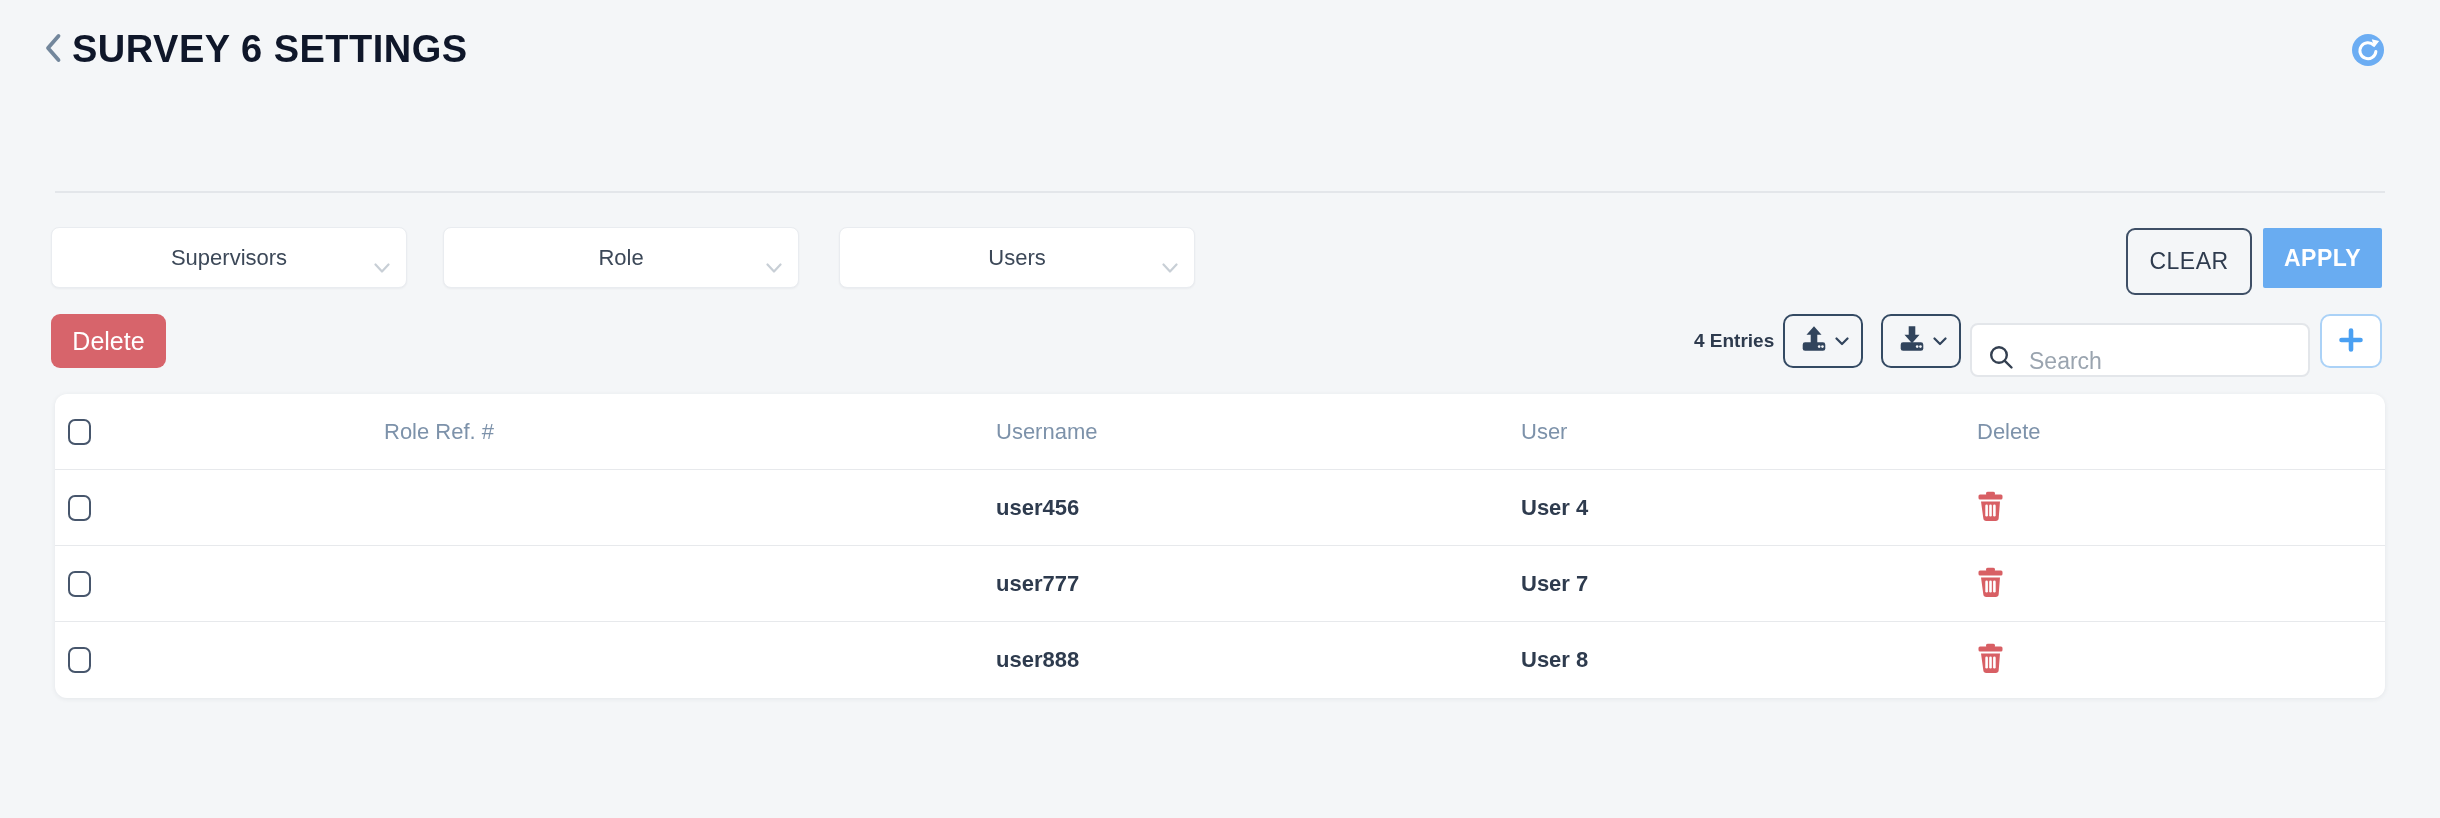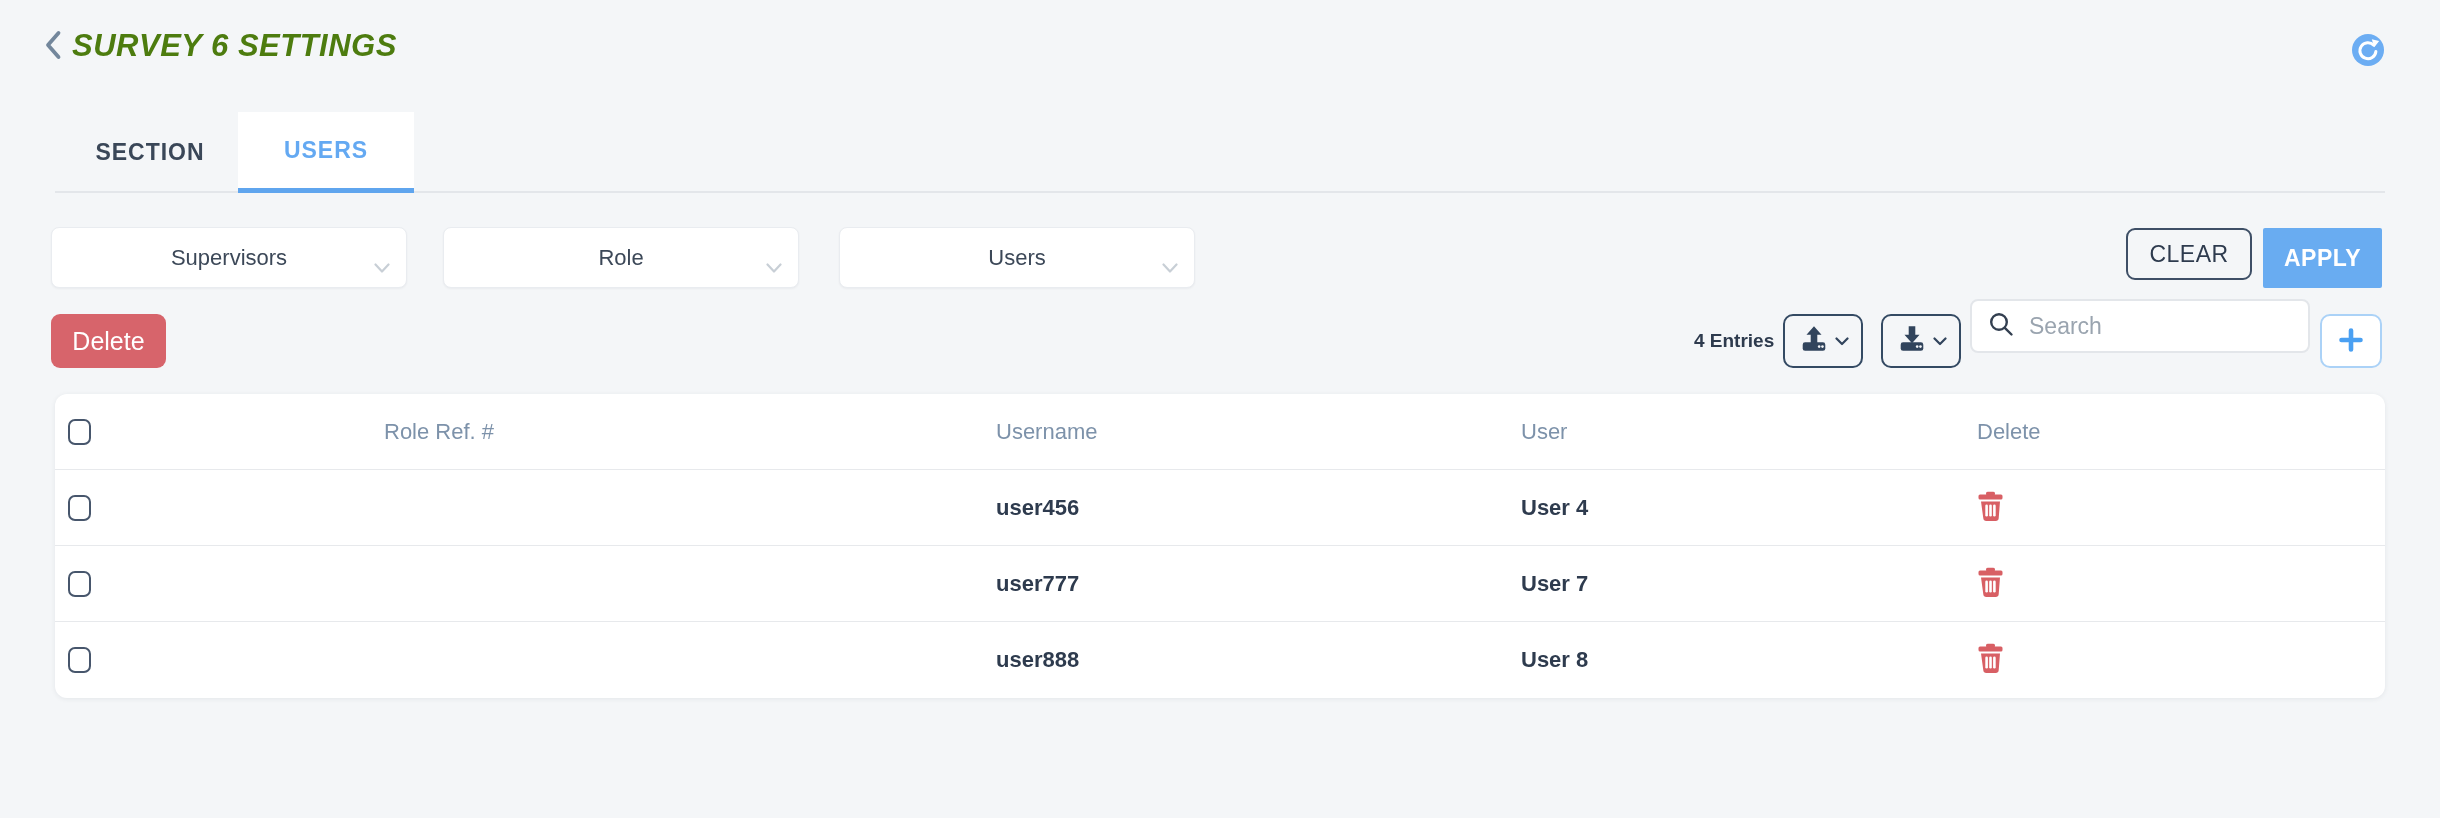--- a/index.html
+++ b/index.html
@@ -6,21 +6,21 @@
   html,body { background:#e9ebee; }
   #app {
     position:relative; width:2440px; height:818px;
     background:#f4f6f8;
     font-family:"Liberation Sans", sans-serif;
     overflow:hidden;
   }
   
   .header-bar { position:absolute; left:44px; top:28px; display:flex; align-items:center; gap:10px; }
   .back-btn { background:none; border:none; cursor:pointer; display:flex; align-items:center; padding:0; }
-  .page-title { font-size:31px; font-weight:700; color:#4d7c0f; letter-spacing:0.5px;font-style:italic; }
+  .page-title { font-size:38px; font-weight:700; color:#0f172a; letter-spacing:0.5px; }
   .refresh-btn { position:absolute; left:2352px; top:34px; width:32px; height:32px; border:none; background:none; padding:0; cursor:pointer; }
   
   .tabs-divider { position:absolute; left:55px; top:191px; width:2330px; height:2px; background:#e3e6ea; z-index:0; }
   .tabs { position:absolute; left:62px; top:112px; display:flex; z-index:1; }
   .tab {
     width:176px; height:81px; display:flex; align-items:center; justify-content:center;
     font-size:23px; font-weight:600; letter-spacing:1px; color:#3a4758;
     background:none; border:none; cursor:pointer;
   }
   .tab.active { background:#ffffff; color:#64a9f2; border-bottom:5px solid #5fa5ee; }
@@ -28,21 +28,21 @@
   .dd {
     position:absolute; top:227px; height:61px; width:356px;
     background:#ffffff; border:1px solid #e9ecf0; border-radius:8px;
     box-shadow:0 1px 2px rgba(30,40,60,.05);
     display:flex; align-items:center; justify-content:center;
     font-size:22px; color:#3c4858; cursor:pointer;
   }
   .dd .chev { position:absolute; right:16px; top:26px; }
   .dd1 { left:51px; } .dd2 { left:443px; } .dd3 { left:839px; }
   .clear-btn {
-    position:absolute; left:2126px; top:228px; width:126px; height:52px;
+    position:absolute; left:2126px; top:228px; width:126px; height:67px;
     background:transparent; border:2px solid #3e4f66; border-radius:9px;
     font-size:23px; color:#2e3b4e; letter-spacing:0.5px; cursor:pointer;
     font-family:"Liberation Sans", sans-serif;
   }
   .apply-btn {
     position:absolute; left:2263px; top:228px; width:119px; height:60px;
     background:#69acf1; border:none; border-radius:2px;
     font-size:23px; color:#ffffff; font-weight:600; letter-spacing:0.5px; cursor:pointer;
     font-family:"Liberation Sans", sans-serif;
   }
@@ -58,23 +58,23 @@
     display:flex; align-items:center;
     font-size:19px; font-weight:700; color:#2e3b4e;
   }
   .tray-btn {
     position:absolute; top:314px; width:80px; height:54px;
     background:transparent; border:2px solid #344a63; border-radius:10px;
     display:flex; align-items:center; justify-content:center; gap:5px; cursor:pointer;
   }
   .import-btn { left:1783px; } .export-btn { left:1881px; }
   .search-box {
-    position:absolute; left:1970px; top:299px; width:340px; height:54px;
+    position:absolute; left:1970px; top:323px; width:340px; height:54px;
     background:#ffffff; border:2px solid #e3e6ea; border-radius:8px;
-    display:flex; align-items:center; padding:0 16px; gap:14px;
+    display:flex; align-items:flex-end; padding:0 16px; gap:14px;
   }
   .search-box input {
     border:none; outline:none; background:transparent; width:100%;
     font-size:23px; color:#2e3b4e; font-family:"Liberation Sans", sans-serif;
   }
   .search-box input::placeholder { color:#9aa4af; }
   .add-btn {
     position:absolute; left:2320px; top:314px; width:62px; height:54px;
     background:#ffffff; border:2px solid #abd2f7; border-radius:10px;
     display:flex; align-items:center; justify-content:center; cursor:pointer;
@@ -123,24 +123,20 @@
     <span>
       <svg width="32" height="32" viewBox="0 0 32 32">
         <circle cx="16" cy="16" r="16" fill="#6cadf3"></circle>
         <path d="M21.8 11.2 A8 8 0 1 0 23.9 17.5" fill="none" stroke="#ffffff" stroke-width="3" stroke-linecap="round"></path>
         <polygon points="19.8,5.2 27.2,7.0 22.2,13.2" fill="#ffffff"></polygon>
       </svg>
     </span>
   </button>
 
   <div class="tabs-divider"></div>
-  <div class="tabs">
-    <button class="tab">SECTION</button>
-    <button class="tab active">USERS</button>
-  </div>
 
   <div class="dd dd1">
     <span>Supervisors</span>
     <span class="chev">
       <svg width="16" height="11" viewBox="0 0 16 11">
           <polyline points="1.5,1.5 8,8.5 14.5,1.5" fill="none" stroke="#c8cfd6" stroke-width="2.2" stroke-linecap="round" stroke-linejoin="round"></polyline>
         </svg>
     </span>
   </div>
   <div class="dd dd2">

